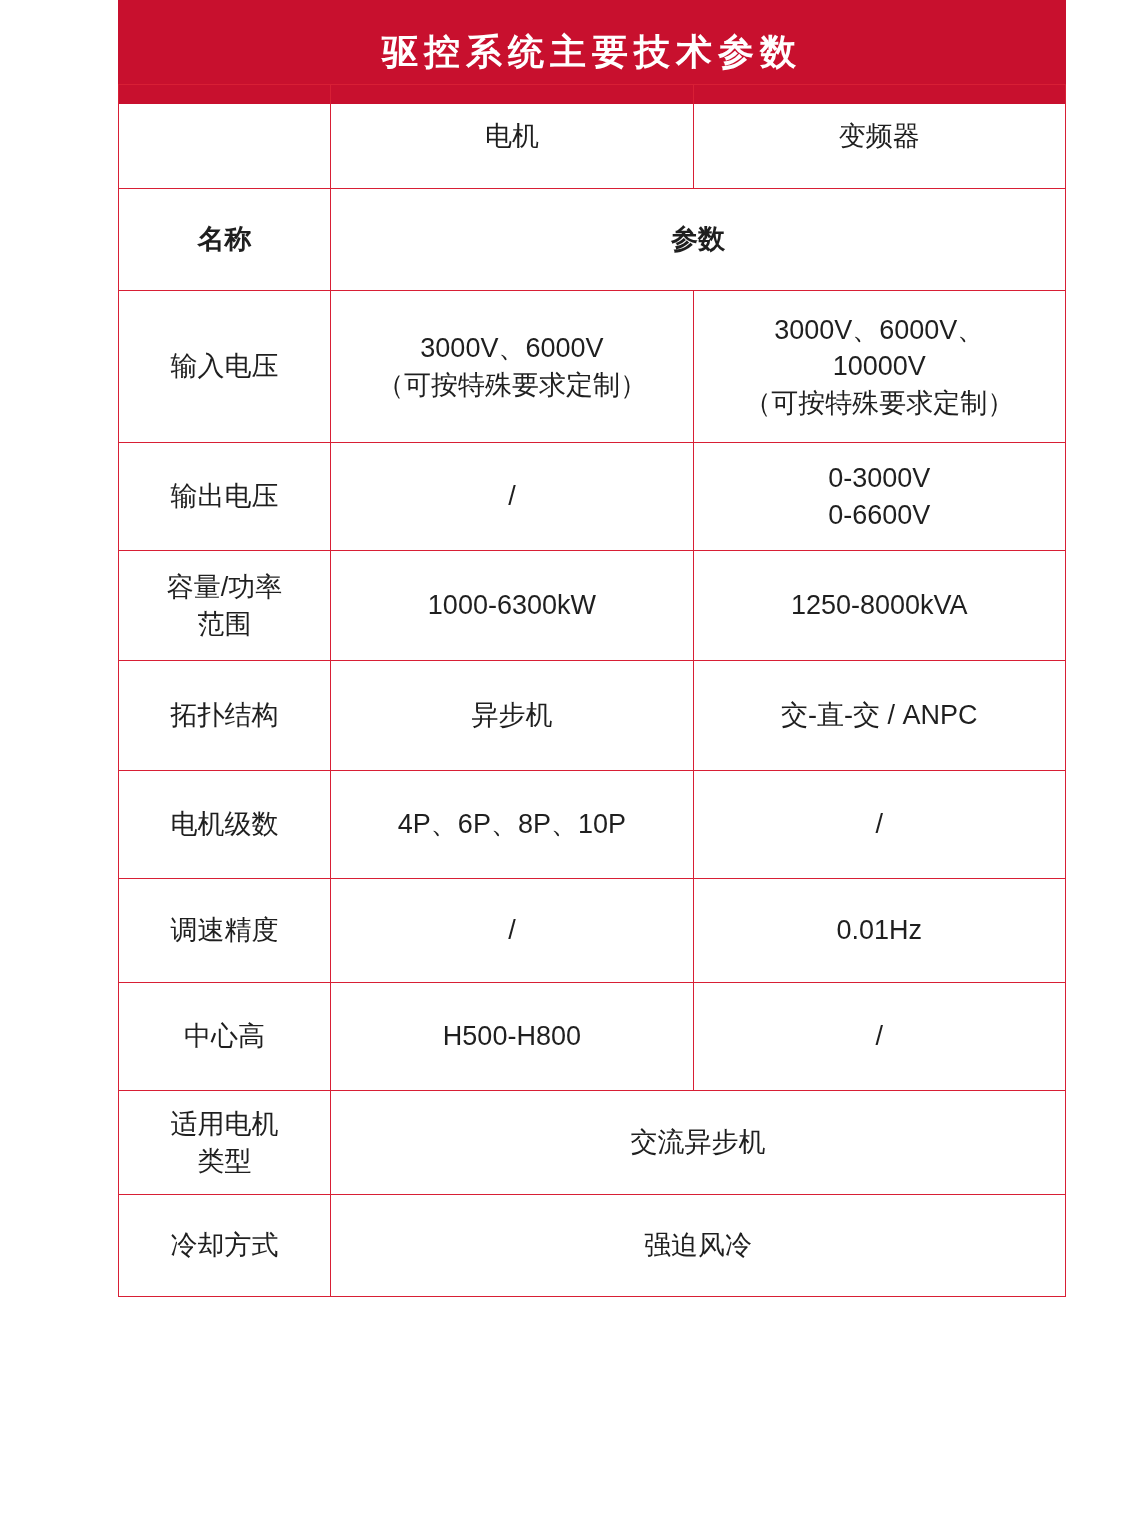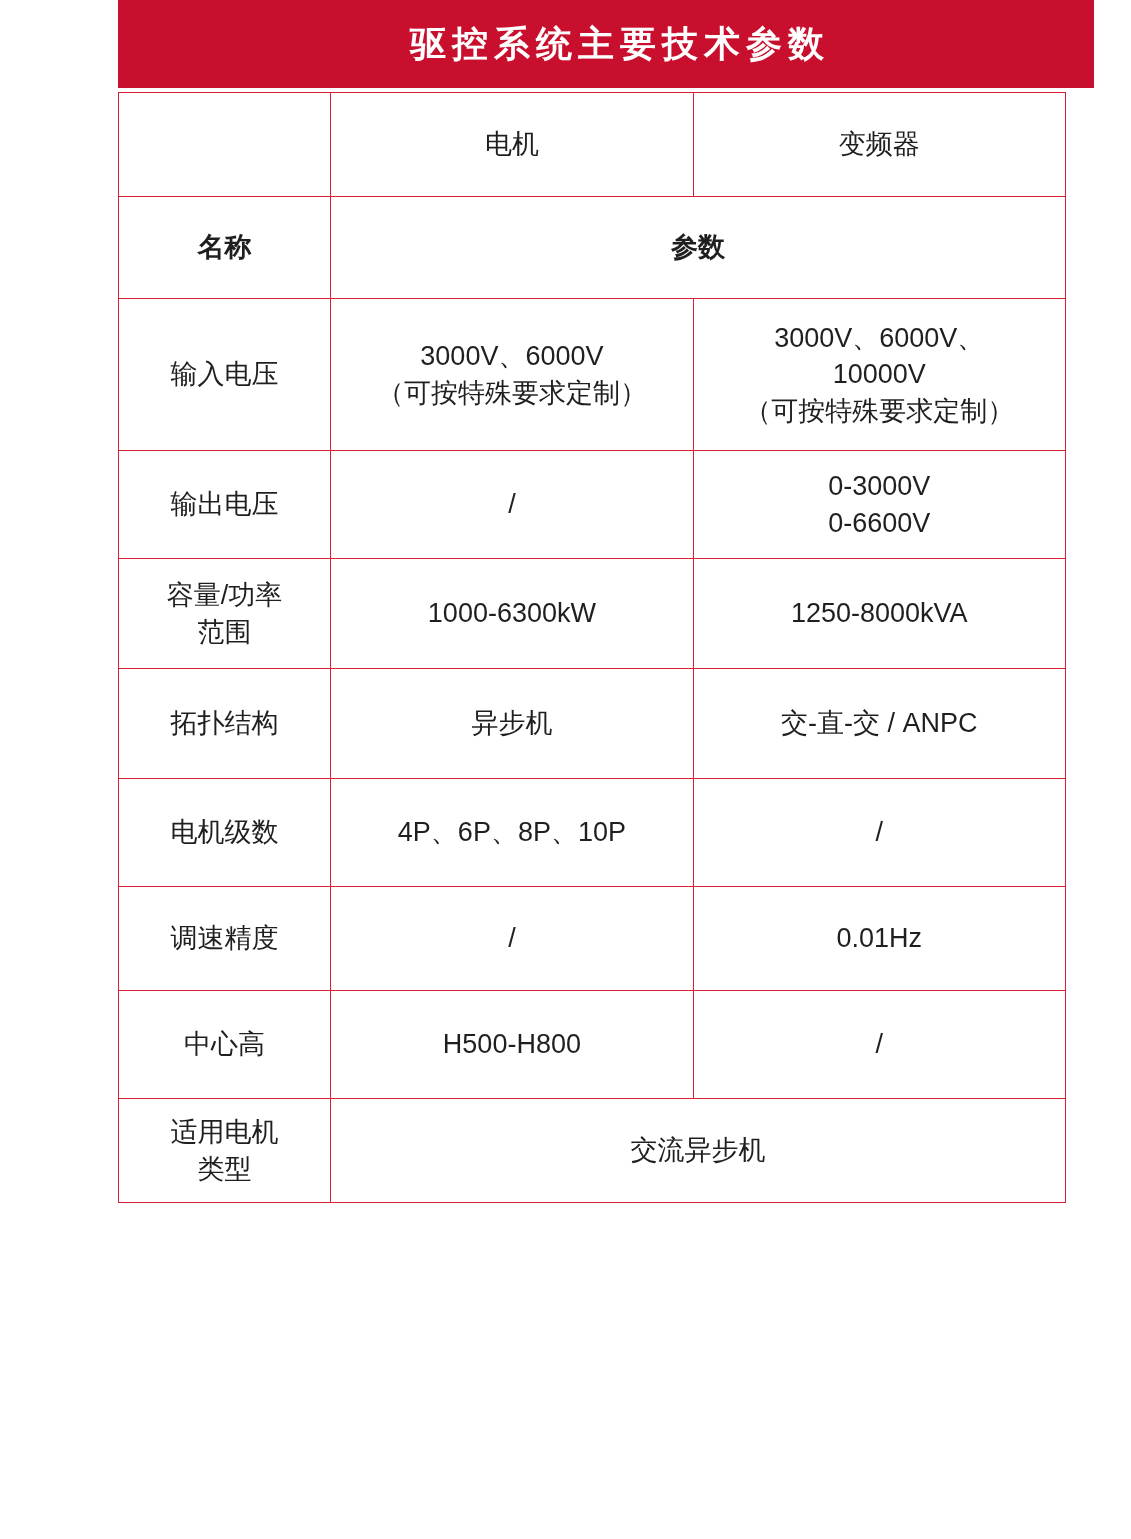--- a/index.html
+++ b/index.html
@@ -19,40 +19,39 @@
     width: 1131px;
     height: 1539px;
     box-sizing: border-box;
   }
   
   .title-bar {
     position: absolute;
     left: 118px;
     top: 0;
     width: 948px;
-    height: 88px;
+    height: 104px;
     background: #c8102e;
     display: flex;
     align-items: center;
     justify-content: center;
-    padding-left: 28px;
   }
   .title-bar .title-text {
     color: #ffffff;
     font-size: 36px;
     font-weight: bold;
     letter-spacing: 6px;
     line-height: 1;
     white-space: nowrap;
   }
   
   table.spec {
     position: absolute;
     left: 118px;
-    top: 92px;
+    top: 84px;
     width: 948px;
     border-collapse: collapse;
     table-layout: fixed;
   }
   table.spec td {
     border: 1px solid #d81f35;
     text-align: center;
     vertical-align: middle;
     font-size: 27px;
     line-height: 1.35;
@@ -158,16 +157,20 @@
         <td class="vfd-col">/</td>
       </tr>
 
 
       <tr class="r-type">
         <td class="label-col">适用电机
 类型</td>
         <td class="motor-col" colspan="2">交流异步机</td>
       </tr>
 
+      <tr class="r-cool">
+        <td class="label-col">冷却方式</td>
+        <td class="motor-col" colspan="2">强迫风冷</td>
+      </tr>
     </tbody>
   </table>
 
 </div>
 
 </body></html>

